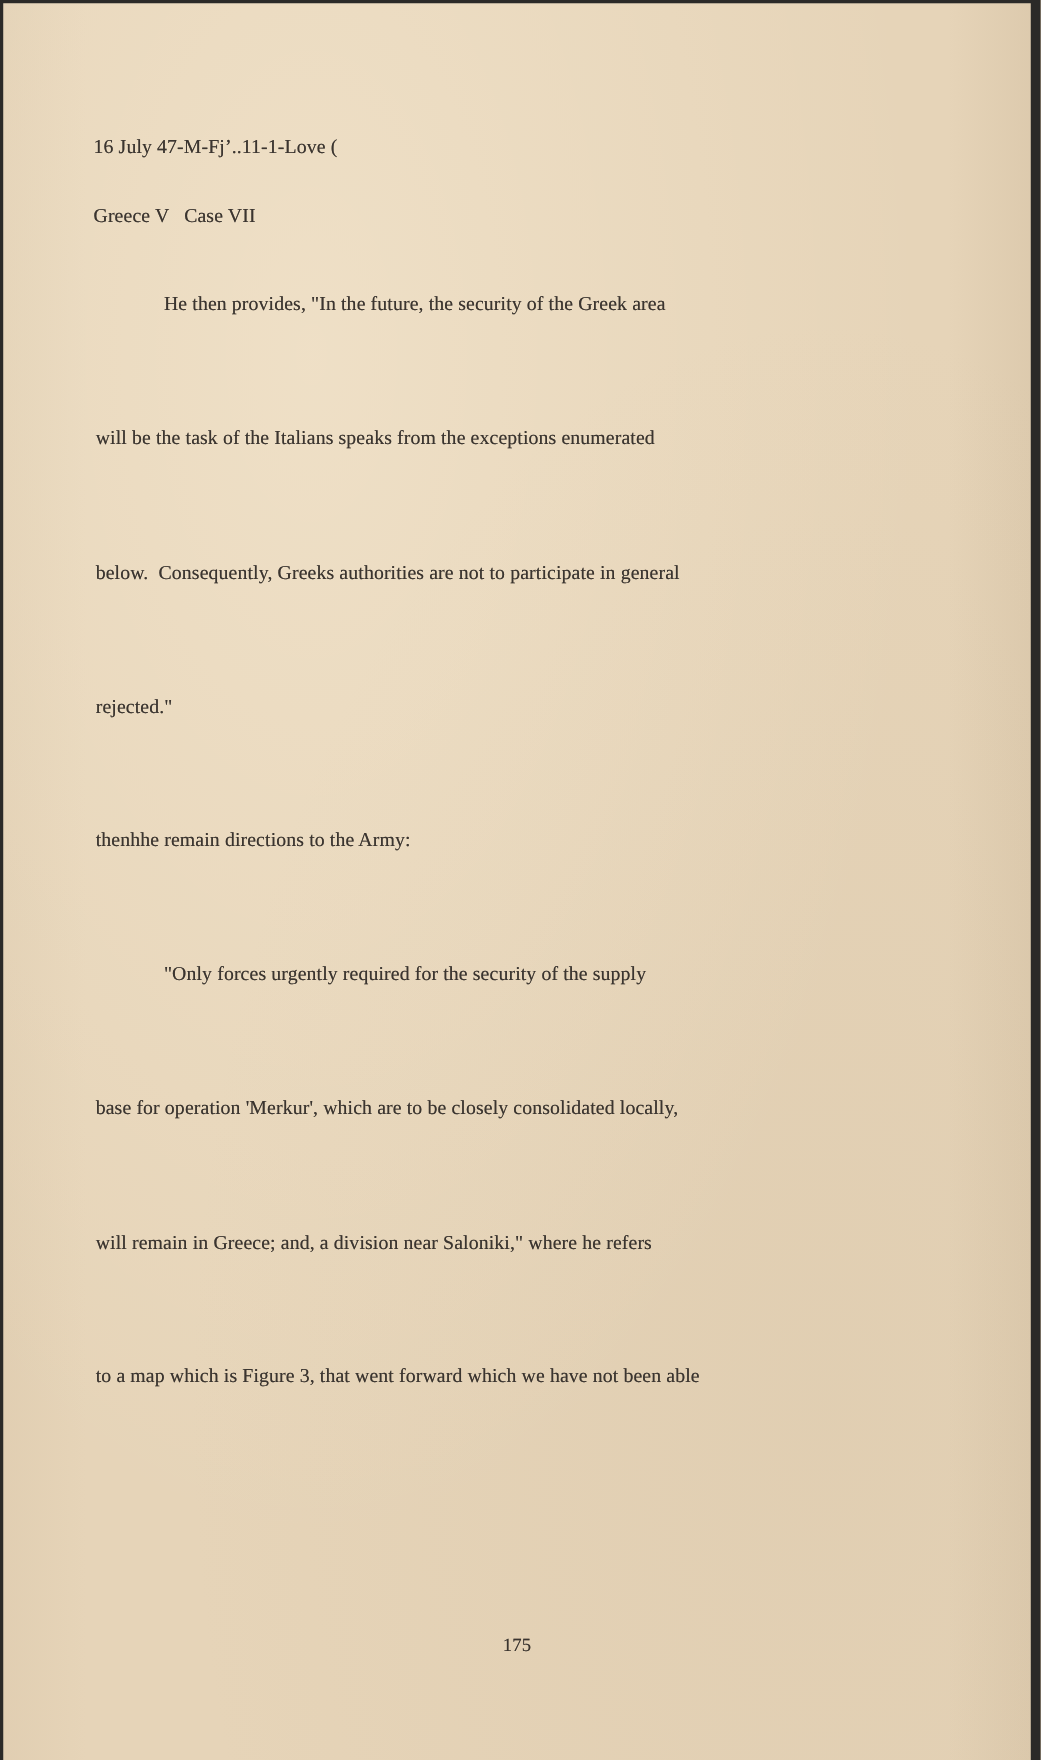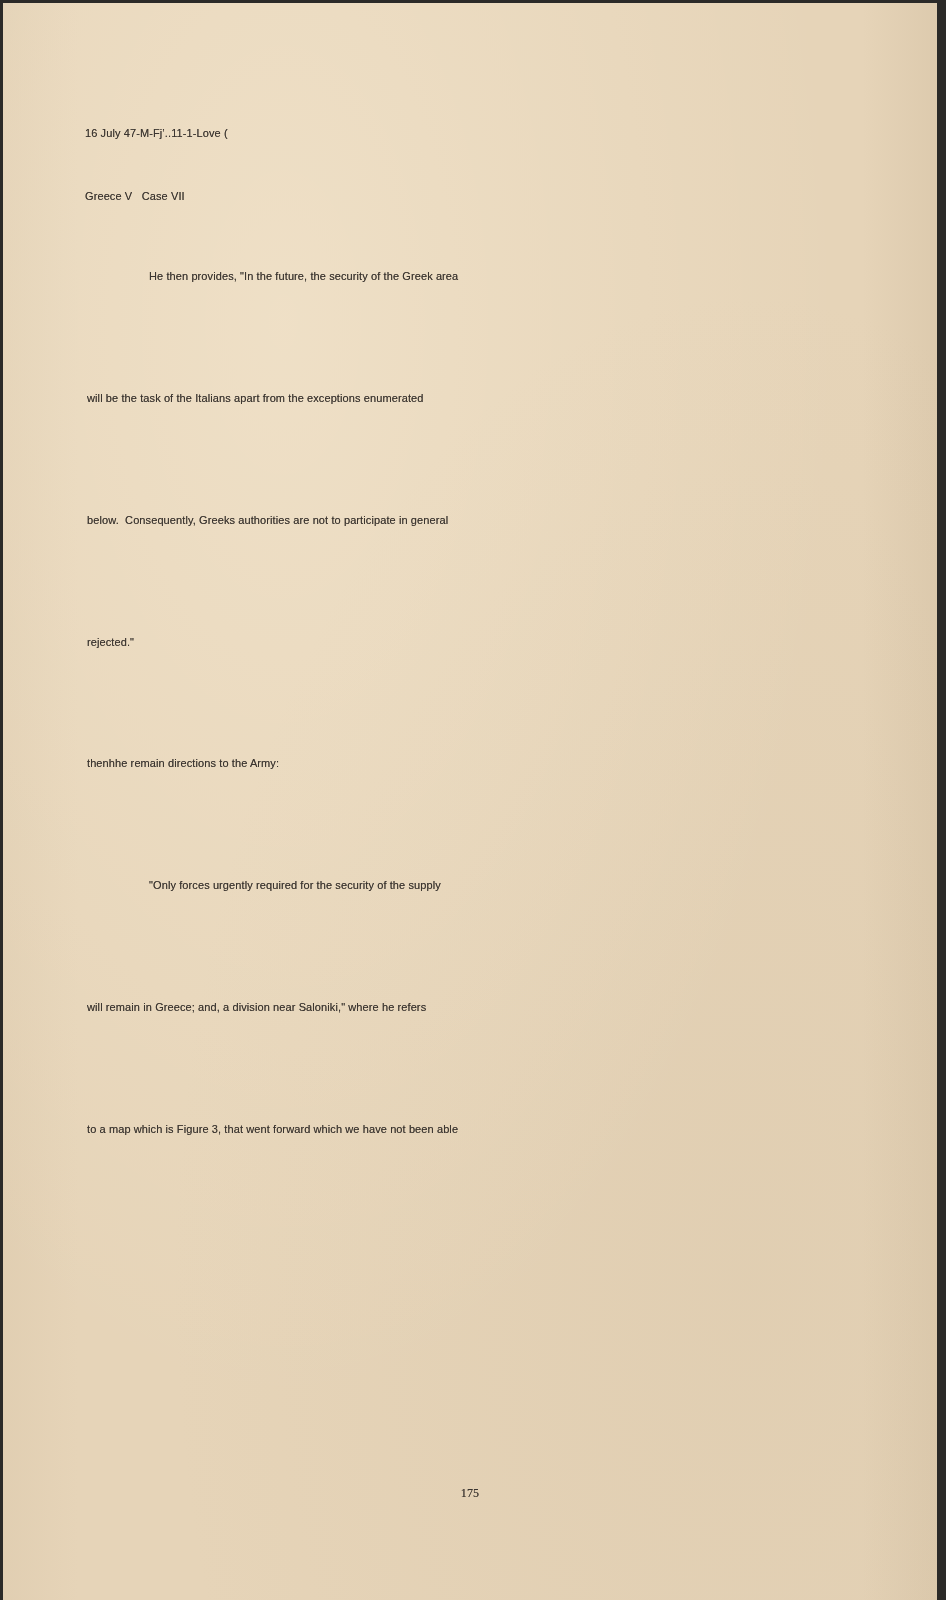--- a/index.html
+++ b/index.html
@@ -19,23 +19,23 @@
     top: 3px;
     width: 934px;
     height: 1597px;
     background: #e6d4b8;
     background-image:
       radial-gradient(ellipse at 30% 20%, rgba(255,245,225,0.35), rgba(0,0,0,0) 60%),
       radial-gradient(ellipse at 80% 80%, rgba(200,180,150,0.18), rgba(0,0,0,0) 55%),
       linear-gradient(90deg, rgba(210,190,160,0.25), rgba(0,0,0,0) 8%, rgba(0,0,0,0) 92%, rgba(200,180,150,0.3));
   }
   .type {
-    font-family: Liberation Sans, sans-serif;
+    font-family: Liberation Serif, serif;
     color: #3b3530;
-    font-size: 11px;
+    font-size: 18px;
     letter-spacing: 0.1px;
     white-space: pre;
     position: absolute;
     text-shadow: 0 0 0.4px rgba(40,35,30,0.6);
   }
   .header {
     left: 82px;
     top: 78px;
     line-height: 21px;
   }
@@ -50,39 +50,40 @@
   }
   .indent {
     padding-left: 62px;
   }
   .page-number {
     left: 0;
     width: 934px;
     top: 1483px;
     text-align: center;
     font-family: "Liberation Serif", "DejaVu Serif", serif;
-    font-size: 12px;
+    font-size: 17px;
   }
 </style>
 </head>
 <body>
 
 <div class="sheet">
   <div class="type header">
     <span style="display:block">16 July 47-M-Fj’..11-1-Love (</span>
     <span style="display:block">Greece V   Case VII</span>
   </div>
 
   <div class="type body-text">
     <span class="line indent">He then provides, "In the future, the security of the Greek area</span>
-    <span class="line">will be the task of the Italians apart from the exceptions enumerated</span>
+    <span class="line">will be the task of the Italians speaks from the exceptions enumerated</span>
     <span class="line">below.  Consequently, Greeks authorities are not to participate in general</span>
     <span class="line">rejected."</span>
     <span class="line">thenhhe remain directions to the Army:</span>
     <span class="line indent">"Only forces urgently required for the security of the supply</span>
+    <span class="line">base for operation 'Merkur', which are to be closely consolidated locally,</span>
     <span class="line">will remain in Greece; and, a division near Saloniki," where he refers</span>
     <span class="line">to a map which is Figure 3, that went forward which we have not been able</span>
     
     
     
     
     
     
     
     

